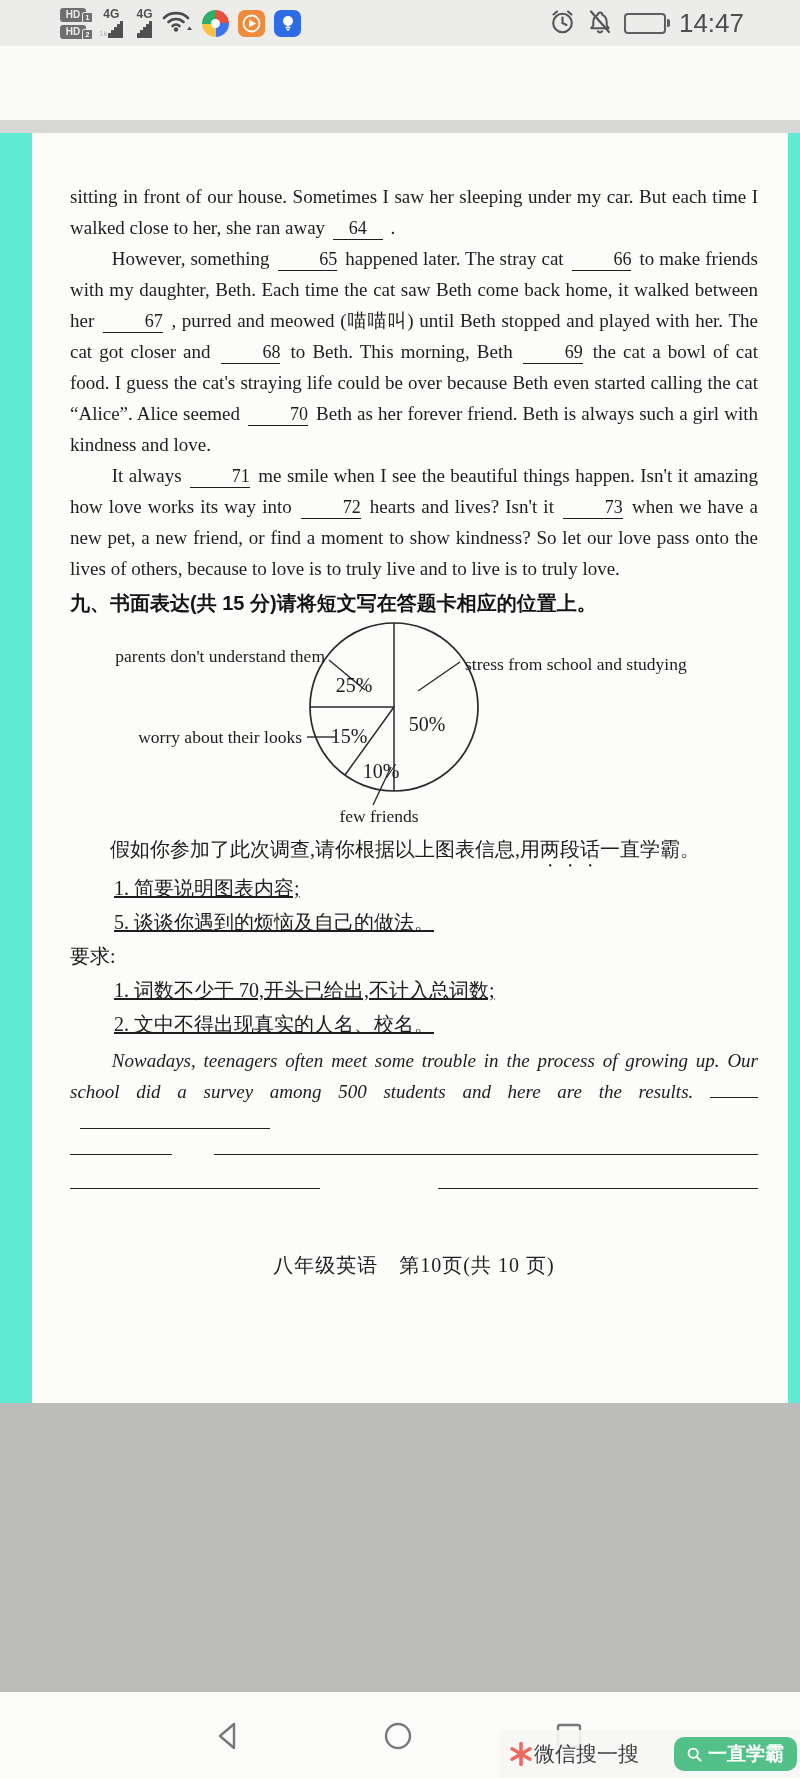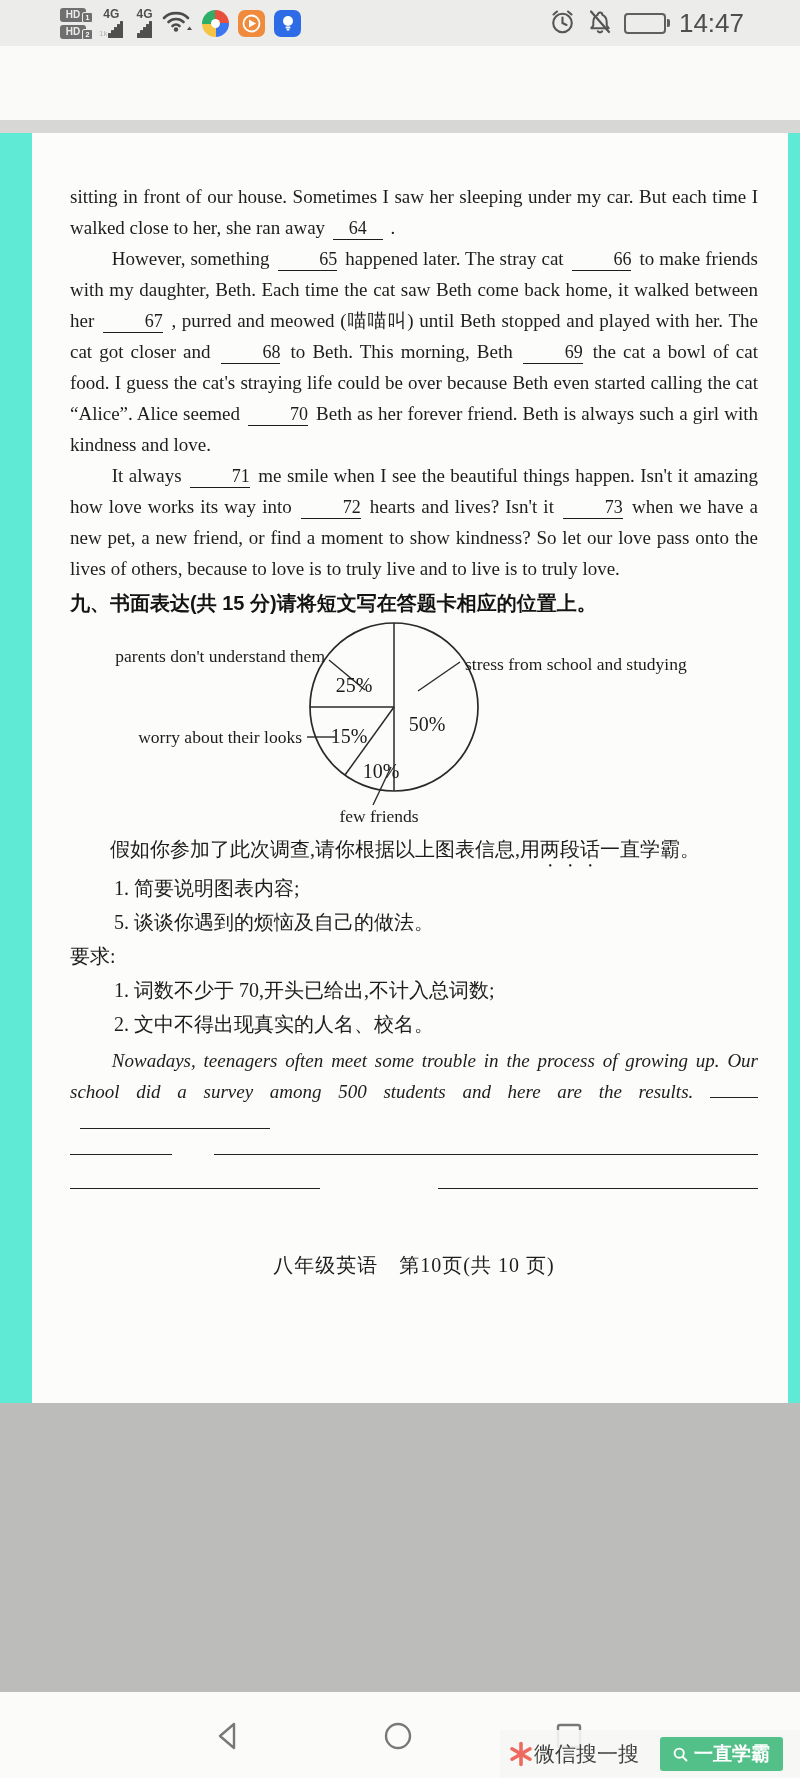--- a/index.html
+++ b/index.html
@@ -33,21 +33,21 @@
   .band{position:absolute;top:120px;left:0;right:0;height:13px;background:#d7d7d6;}
 
   
   .page{position:absolute;top:133px;left:0;right:12px;height:1270px;background:#fcfcfa;box-sizing:border-box;padding:48px 30px 0 38px;overflow:hidden;color:#1d1d1d;margin-left:32px;}
   .cloze p{margin:0;font:19px/31px "Liberation Serif",serif;text-align:justify;}
   .cloze p.indent{text-indent:2.2em;}
   .blank{display:inline-block;min-width:50px;border-bottom:1.6px solid #1c1c1c;text-align:center;font-size:18px;line-height:20px;height:22px;margin:0 3px;box-sizing:border-box;}
   .heading9{font:bold 20px/34px "Liberation Sans",sans-serif;color:#141414;margin-top:2px;}
   .cn{margin:0;font:20px/34px "Liberation Serif",serif;text-align:justify;}
   .cn.indent{text-indent:2em;}
-  .cn.li{padding-left:2.2em;}
+  .cn.li{padding-left:2.2em;text-decoration:underline;}
   .emph{text-emphasis:filled dot #1c1c1c;-webkit-text-emphasis:filled dot #1c1c1c;text-emphasis-position:under left;-webkit-text-emphasis-position:under;}
 
   
   .chart{position:relative;width:800px;height:212px;margin-left:-38px;}
   .chart svg{position:absolute;inset:0;}
   .chart text{font-family:"Liberation Serif",serif;fill:#1c1c1c;}
   .chart .lbl{font-size:17.5px;}
   .chart .pct{font-size:20px;}
   .chart line, .chart ellipse{stroke:#2a2a2a;fill:none;}
 
@@ -65,21 +65,21 @@
   .navbar{position:absolute;top:1692px;left:0;right:0;height:86px;background:#fbfbfa;}
   .navico{position:absolute;top:27px;width:34px;height:34px;}
   .navico svg{display:block;}
   .nav-back{left:212px;}
   .nav-home{left:381px;}
   .nav-recents{left:552px;}
 
   .watermark{position:absolute;left:500px;right:0;top:1730px;height:48px;background:rgba(246,246,244,0.9);display:flex;align-items:center;z-index:5;}
   .wm-logo{width:26px;height:26px;margin-left:8px;flex:0 0 auto;}
   .wm-text{font:21px/24px "Liberation Sans",sans-serif;color:#3f3f3f;margin-left:0;white-space:nowrap;}
-  .wm-btn{margin-left:auto;margin-right:17px;height:34px;padding:16px 13px;border-radius:3px;background:#54c089;color:#fff;font:bold 19px/34px "Liberation Sans",sans-serif;display:flex;align-items:center;gap:6px;border:none;cursor:pointer;white-space:nowrap;}
+  .wm-btn{margin-left:auto;margin-right:3px;height:34px;padding:16px 13px;border-radius:10px;background:#54c089;color:#fff;font:bold 19px/34px "Liberation Sans",sans-serif;display:flex;align-items:center;gap:6px;border:none;cursor:pointer;white-space:nowrap;}
 </style>
 </head>
 <body>
 
 <div class="screen">
 
   <div class="statusbar">
     <div class="sb-left">
       <div class="hd-stack">
         <div class="hd-badge"><span>HD</span><span class="hd-num">1</span></div>

